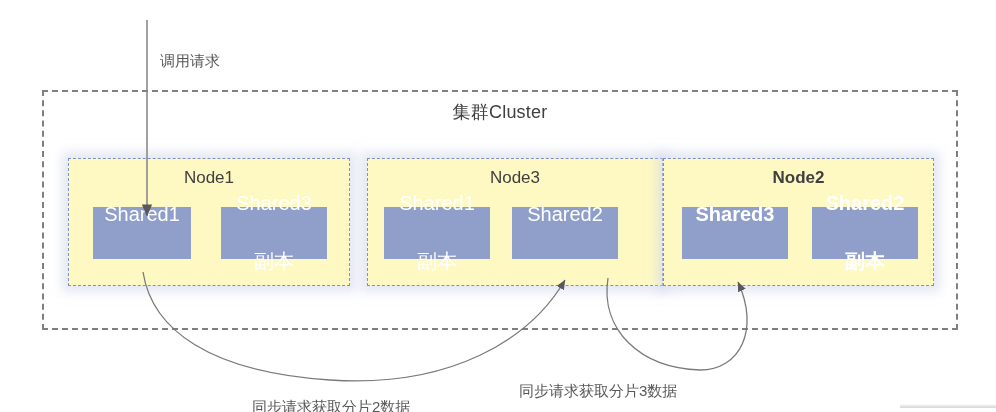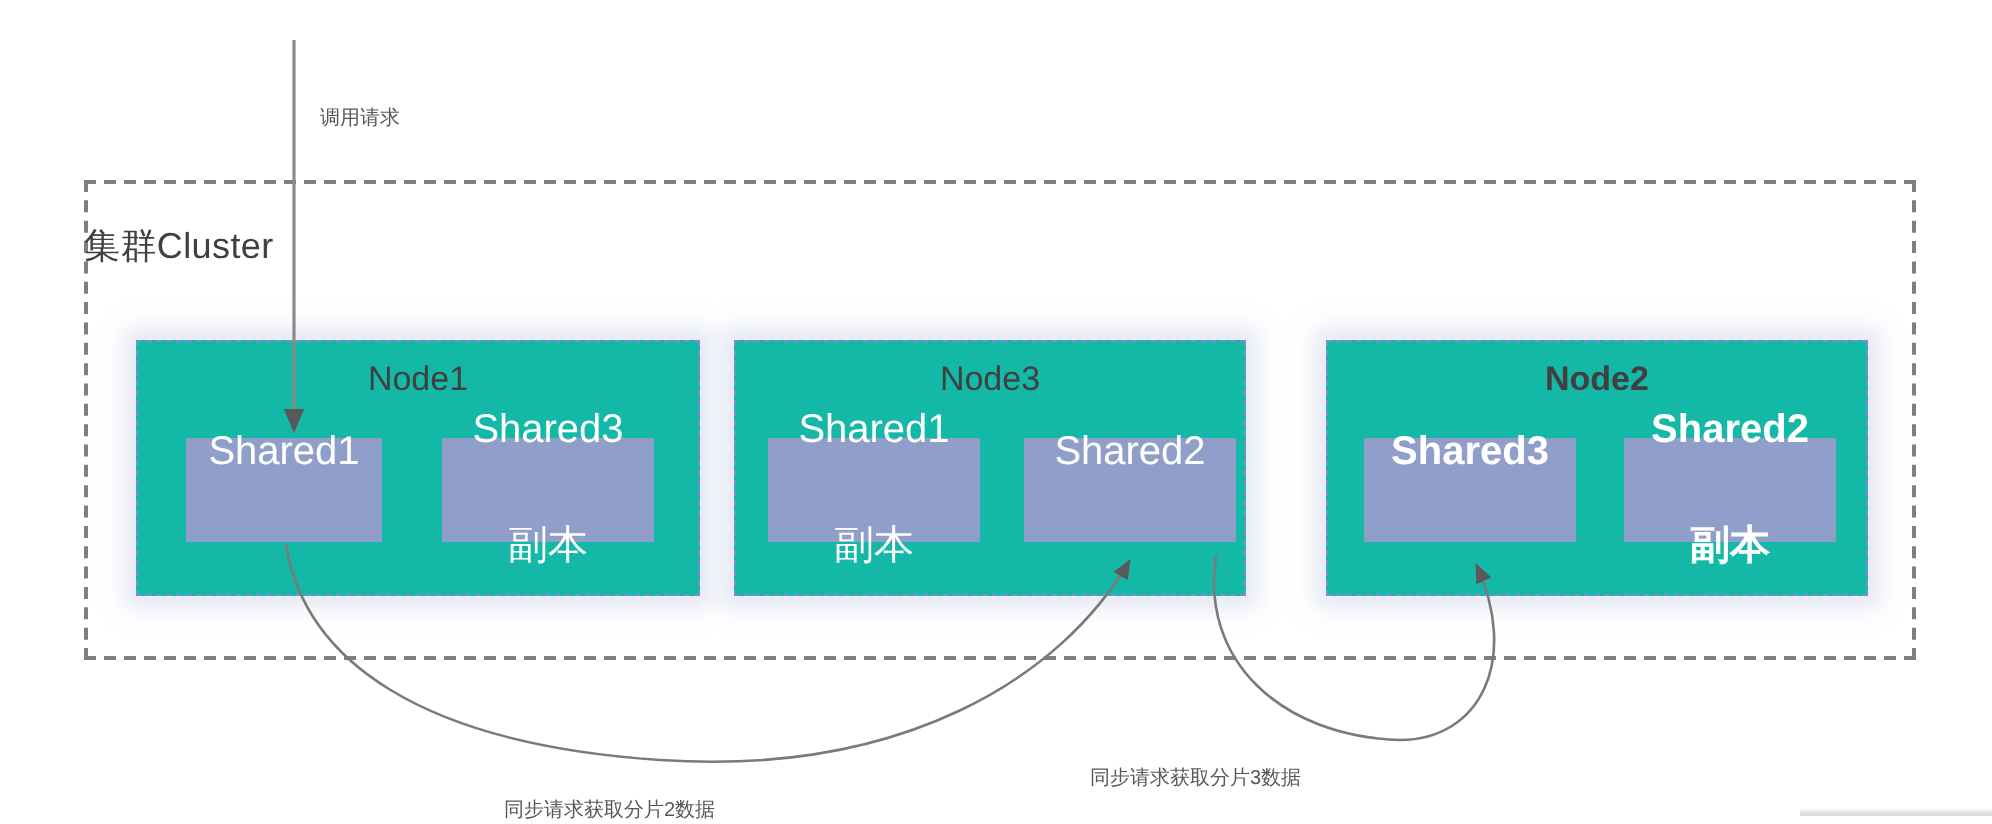--- a/index.html
+++ b/index.html
@@ -24,33 +24,34 @@
     top: 90px;
     width: 916px;
     height: 240px;
     border: 2px dashed #7f7f7f;
     box-sizing: border-box;
     background: transparent;
   }
   .cluster-title {
     position: absolute;
     left: 42px;
-    top: 111px;
+    top: 100px;
     width: 916px;
+    text-align: center;
     font-size: 18px;
     color: #404040;
     letter-spacing: 0.2px;
   }
   
   .node-box {
     position: absolute;
-    top: 170px;
+    top: 158px;
     height: 128px;
     box-sizing: border-box;
-    background: #14b8a6;
+    background: #fef9c3;
     border: 1.5px dashed #7b8fd0;
     box-shadow: 0 0 10px 6px rgba(207,214,234,0.55);
   }
   .node-title {
     position: absolute;
     top: 9px;
     left: 0;
     width: 100%;
     text-align: center;
     font-size: 17px;
@@ -78,21 +79,21 @@
     text-align: center;
     box-sizing: border-box;
   }
   .shard-sub {
     display: block;
     margin-top: 36px;
   }
   
   .free-label {
     position: absolute;
-    font-size: 10px;
+    font-size: 15px;
     color: #585858;
     white-space: nowrap;
   }
   svg.overlay {
     position: absolute;
     left: 0;
     top: 0;
     width: 996px;
     height: 412px;
     pointer-events: none;
@@ -123,21 +124,21 @@
         <span>Shared1</span>
         <span class="shard-sub"></span>
       </div>
       <div class="shard-box" style="left:152px; width:106px;">
         <span>Shared3</span>
         <span class="shard-sub">副本</span>
       </div>
     </div>
   </div>
 
-  <div class="node-box" style="left:367px; width:256px;">
+  <div class="node-box" style="left:367px; width:296px;">
     <div class="node-title">Node3</div>
     <div class="shards">
       <div class="shard-box" style="left:16px; width:106px;">
         <span>Shared1</span>
         <span class="shard-sub">副本</span>
       </div>
       <div class="shard-box" style="left:144px; width:106px;">
         <span>Shared2</span>
         <span class="shard-sub"></span>
       </div>
@@ -166,16 +167,16 @@
     </defs>
 
     <path d="M147,20 L147,216" stroke="#8a8a8a" stroke-width="1.6" fill="none" marker-end="url(#arrowhead)"></path>
 
     <path d="M143,272 C152,330 210,372 330,380 C450,388 530,340 565,280" stroke="#7a7a7a" stroke-width="1.3" fill="none" marker-end="url(#arrowhead)"></path>
 
     <path d="M608,278 C600,330 640,368 700,370 C740,370 760,330 738,282" stroke="#7a7a7a" stroke-width="1.3" fill="none" marker-end="url(#arrowhead)"></path>
   </svg>
 
   <div class="free-label" style="left:252px; top:398px;text-align:right;">同步请求获取分片2数据</div>
-  <div class="free-label" style="left:545px; top:382px;">同步请求获取分片3数据</div>
+  <div class="free-label" style="left:519px; top:382px;">同步请求获取分片3数据</div>
 
   <div class="bottom-edge"></div>
 </div>
 
 </body></html>

